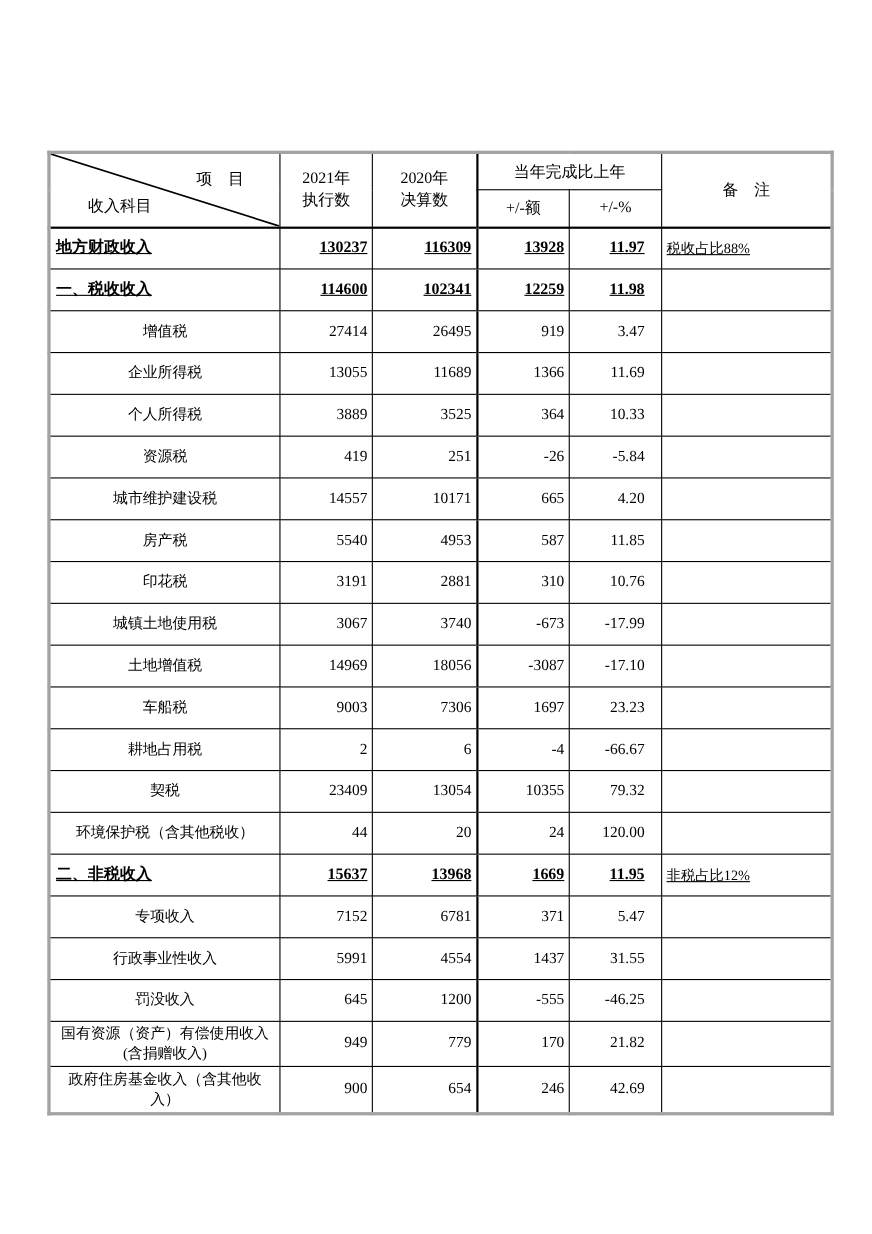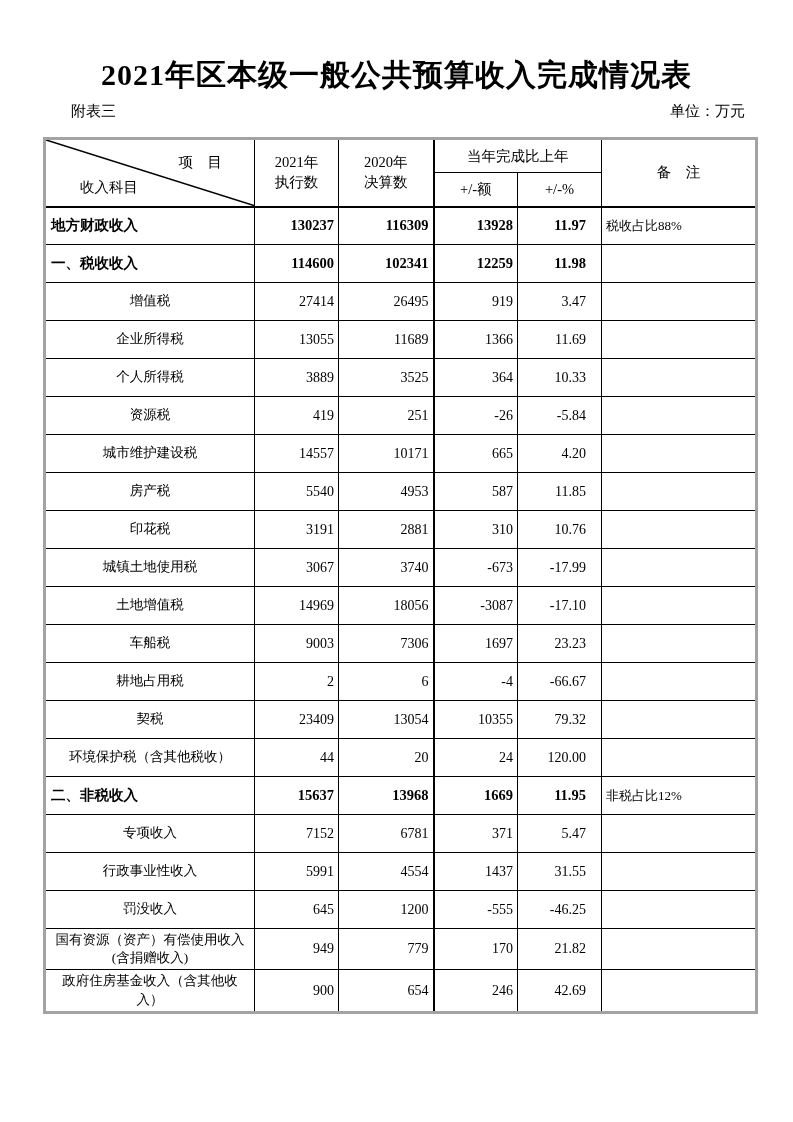--- a/index.html
+++ b/index.html
@@ -55,36 +55,31 @@
   .sub-head th { height: 34px; }
 
   tbody td { height: 38px; vertical-align: middle; font-size: 14px; }
   tr.tall-row td { height: 41px; }
 
   td.label { text-align: center; font-size: 13.5px; padding: 2px 6px; line-height: 1.35; }
   td.num   { text-align: right; padding-right: 4px; }
   td.pct   { text-align: right; padding-right: 15px; }
   td.note  { text-align: left; padding-left: 4px; font-size: 13px; }
 
-  tr.bold-row td { font-weight: bold; }
+  tr.bold-row td { font-weight: bold; text-decoration: underline; }
   tr.bold-row td.label { text-align: left; padding-left: 5px; font-size: 14.5px; }
   tr.bold-row td.num, tr.bold-row td.pct { font-size: 14.5px; }
   tr.bold-row td.note { font-weight: normal; }
 </style>
 </head>
 <body>
 
 <div class="page">
 
-  <div class="doc-title">2021年区本级一般公共预算收入完成情况表</div>
-
-  <div class="meta-row">
-    <span class="meta-left">附表三</span>
-    <span class="meta-right">单位：万元</span>
-  </div>
+
 
   <table class="budget">
     <colgroup>
       <col style="width:210px">
       <col style="width:84px">
       <col style="width:95px">
       <col style="width:84px">
       <col style="width:84px">
       <col style="width:155px">
     </colgroup>

